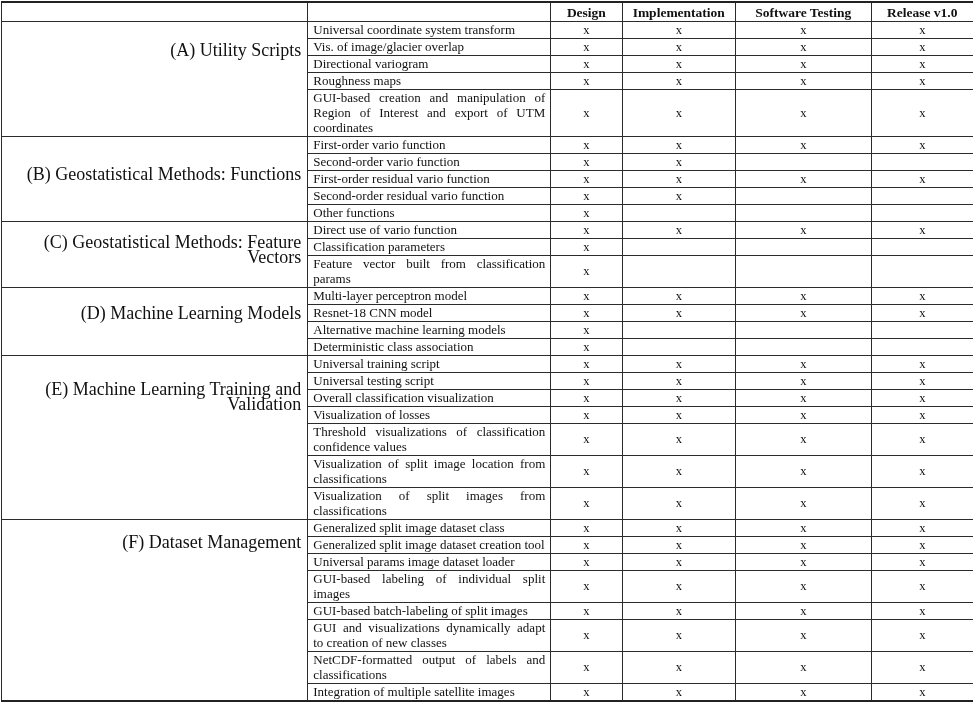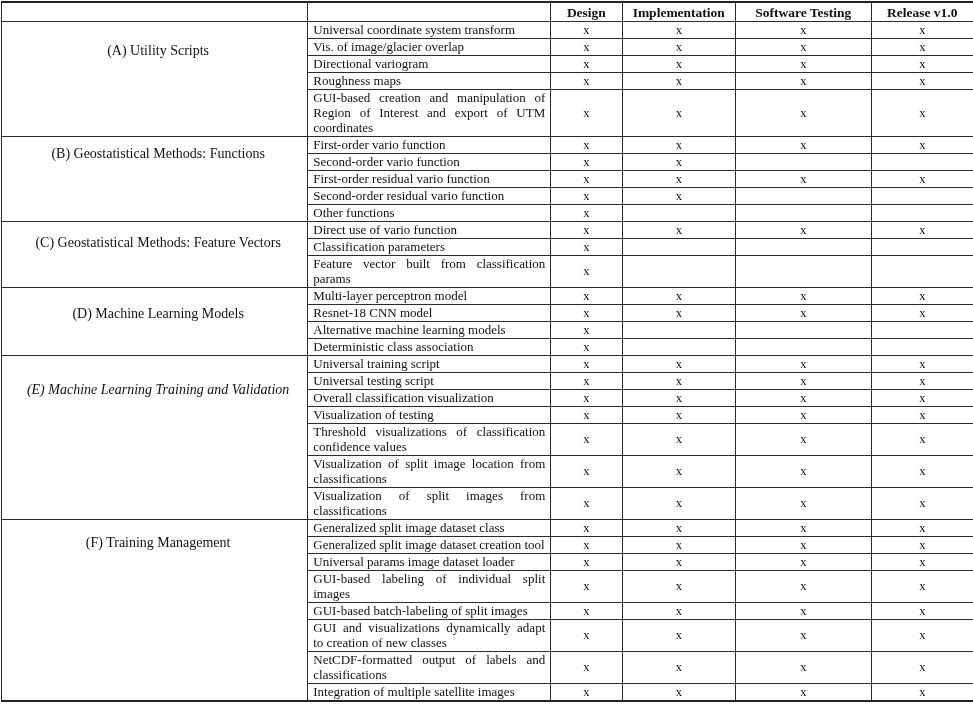--- a/index.html
+++ b/index.html
@@ -36,31 +36,31 @@
     font-size: 13.5px;
     font-weight: bold;
     text-align: center;
     padding: 1px 2px;
     line-height: 15px;
     white-space: nowrap;
   }
   
   td.cat-cell {
     vertical-align: top;
-    font-size: 14px;
+    font-size: 18px;
     line-height: 15px;
     padding-left: 13px;
     padding-right: 6px;
-    text-align: center;
+    text-align: right;
   }
   td.cat-0 { padding-top: 21px; }
-  td.cat-1 { padding-top: 9px; }
+  td.cat-1 { padding-top: 30px; }
   td.cat-2 { padding-top: 13px; }
   td.cat-3 { padding-top: 18px; font-family: Liberation Serif, serif; }
-  td.cat-4 { padding-top: 26px; font-style: italic; }
+  td.cat-4 { padding-top: 26px; }
   td.cat-5 { padding-top: 15px; }
   
   td.item-cell {
     font-size: 13px;
     line-height: 15px;
     height: 15px;
     padding: 0 5px 1px 5px;
     text-align: justify;
     vertical-align: middle;
   }
@@ -238,21 +238,21 @@
           <td class="mark-cell">x</td>
         </tr>
         <tr>
           <td class="item-cell">Overall classification visualization</td>
           <td class="mark-cell">x</td>
           <td class="mark-cell">x</td>
           <td class="mark-cell">x</td>
           <td class="mark-cell">x</td>
         </tr>
         <tr>
-          <td class="item-cell">Visualization of testing</td>
+          <td class="item-cell">Visualization of losses</td>
           <td class="mark-cell">x</td>
           <td class="mark-cell">x</td>
           <td class="mark-cell">x</td>
           <td class="mark-cell">x</td>
         </tr>
         <tr>
           <td class="item-cell">Threshold visualizations of classification confidence values</td>
           <td class="mark-cell">x</td>
           <td class="mark-cell">x</td>
           <td class="mark-cell">x</td>
@@ -266,21 +266,21 @@
           <td class="mark-cell">x</td>
         </tr>
         <tr>
           <td class="item-cell">Visualization of split images from classifications</td>
           <td class="mark-cell">x</td>
           <td class="mark-cell">x</td>
           <td class="mark-cell">x</td>
           <td class="mark-cell">x</td>
         </tr>
         <tr>
-          <td rowspan="8" class="cat-cell cat-5">(F) Training Management</td>
+          <td rowspan="8" class="cat-cell cat-5">(F) Dataset Management</td>
           <td class="item-cell">Generalized split image dataset class</td>
           <td class="mark-cell">x</td>
           <td class="mark-cell">x</td>
           <td class="mark-cell">x</td>
           <td class="mark-cell">x</td>
         </tr>
         <tr>
           <td class="item-cell">Generalized split image dataset creation tool</td>
           <td class="mark-cell">x</td>
           <td class="mark-cell">x</td>

